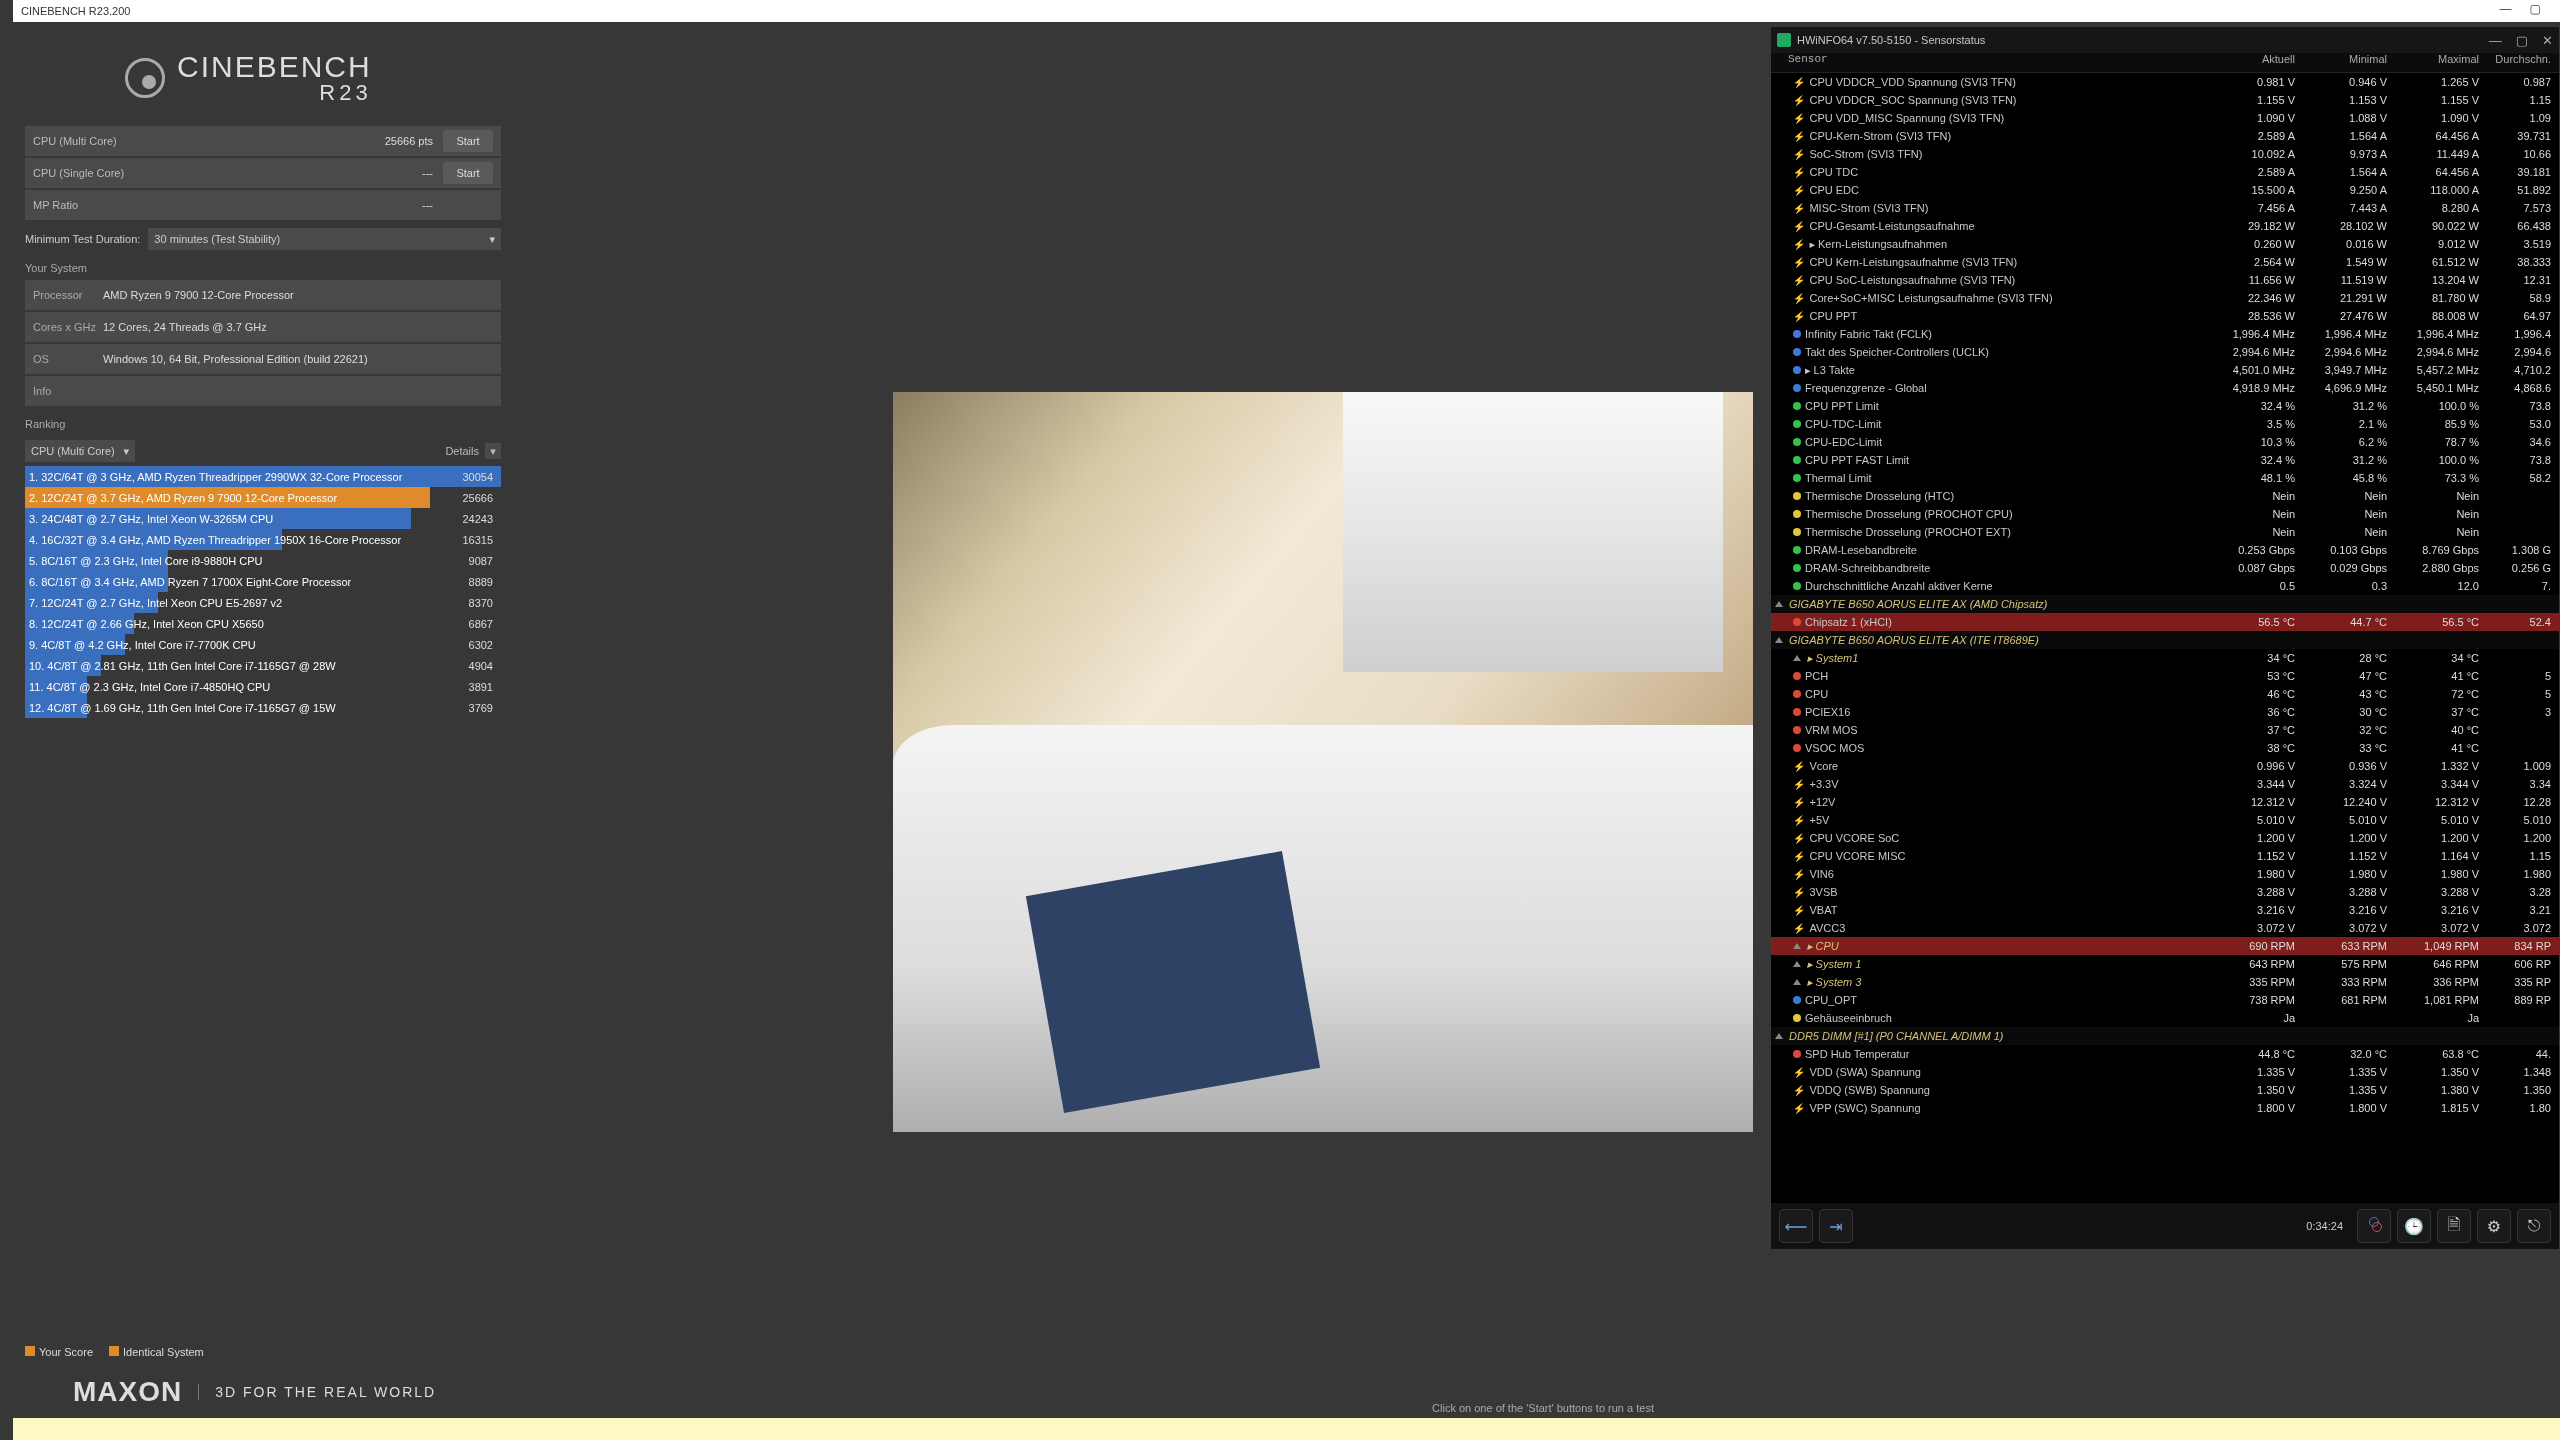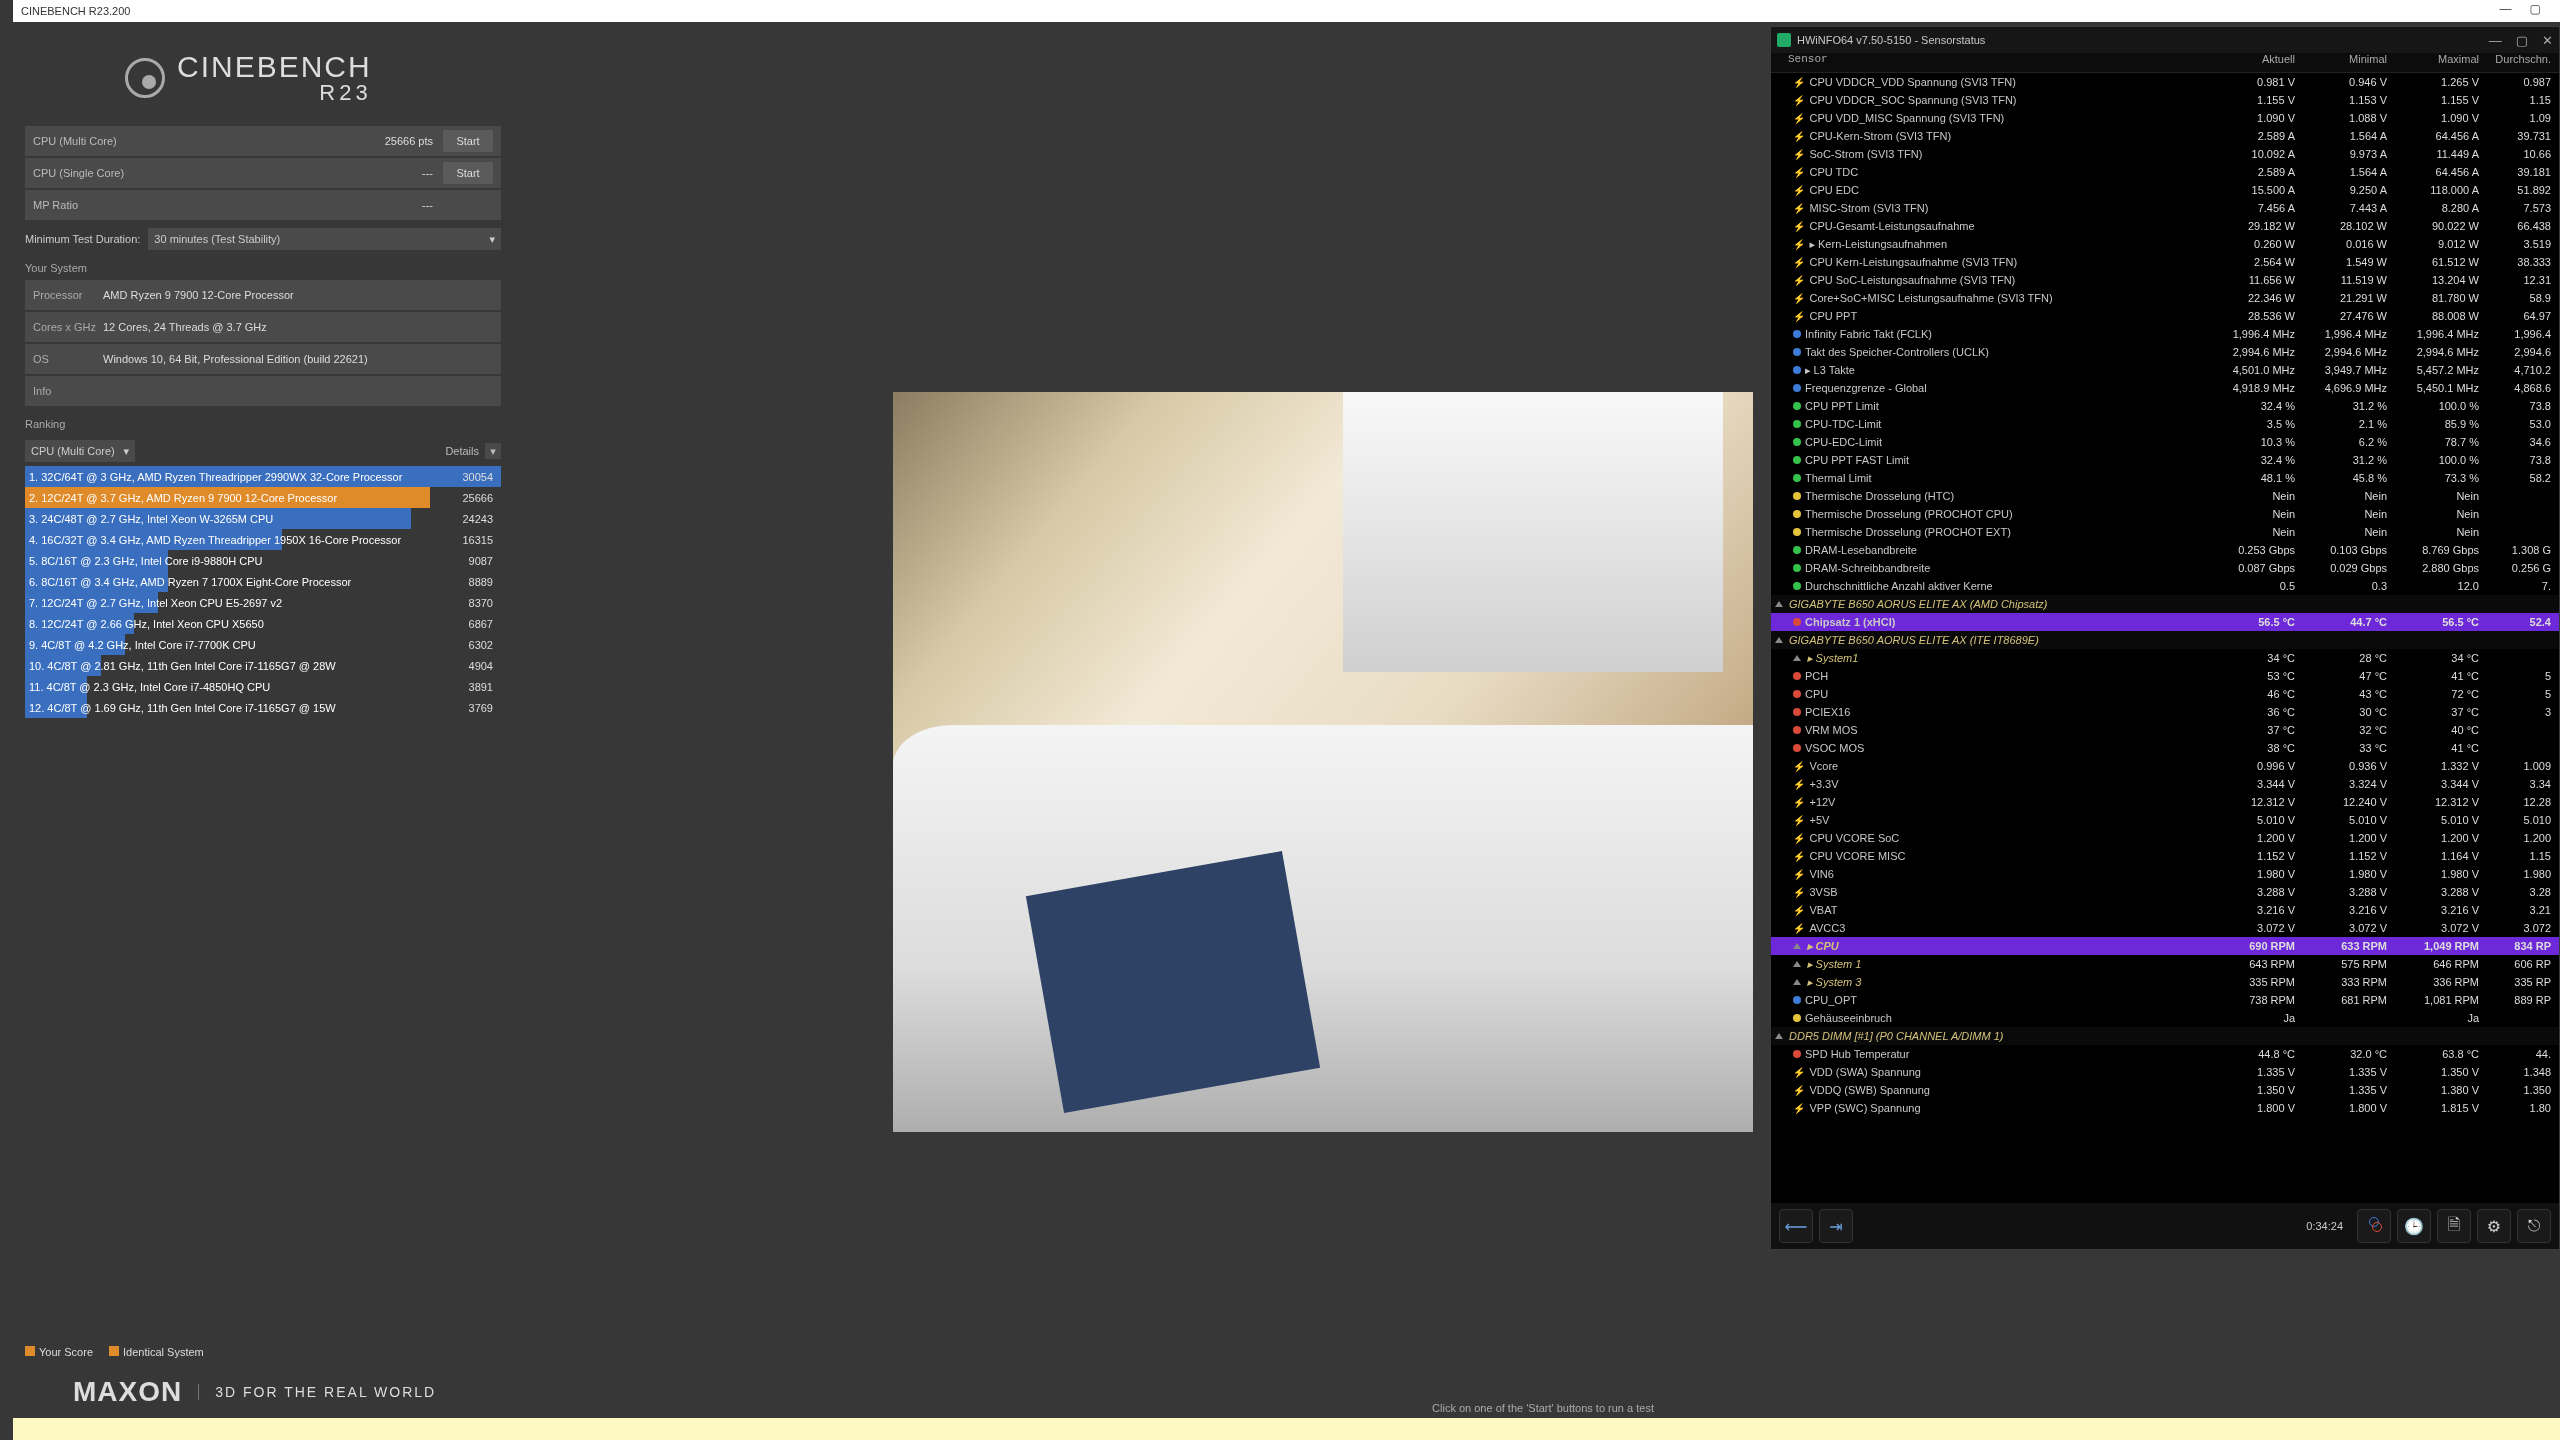--- a/index.html
+++ b/index.html
@@ -64,21 +64,21 @@
 .hw-head .c0 { flex:1; padding-left:17px;font-family:Liberation Mono, monospace; }
 .hw-head .c  { width:92px; text-align:right; padding-right:8px; }
 .hw-head .c.last { width:72px; }
 
 .hw-body { height:calc(100% - 26px - 20px - 46px); overflow:hidden; }
 .hw-row { display:flex; align-items:center; height:18px; padding-left:22px; }
 .hw-row .nm { flex:1; white-space:nowrap; overflow:hidden; display:flex; align-items:center; gap:4px; }
 .hw-row .v { width:92px; text-align:right; padding-right:8px; color:#ddd; }
 .hw-row .v.last { width:72px; }
 .hw-row.group { background:#0a0a0a; color:#d4c27a; font-style:italic; padding-left:4px; }
-.hw-row.sel { background:#6d28d9;font-weight:bold; }
+.hw-row.sel { background:#7f1d1d; }
 .hw-row.parent .nm { color:#d4c27a; font-style:italic; }
 .dot { width:8px; height:8px; border-radius:50%; display:inline-block; flex-shrink:0; }
 .dg { background:#35c24a; }
 .db { background:#3d7bd9; }
 .dy { background:#e4c43a; }
 .dr { background:#d94a3a; }
 .tri { width:0; height:0; border-left:4px solid transparent; border-right:4px solid transparent; border-bottom:6px solid #888; display:inline-block; margin-right:2px; flex-shrink:0; }
 .bolt { color:#e4c43a; font-size:10px; }
 
 .hw-bottom { height:46px; background:#111; display:flex; align-items:center; padding:0 8px; gap:6px; }

